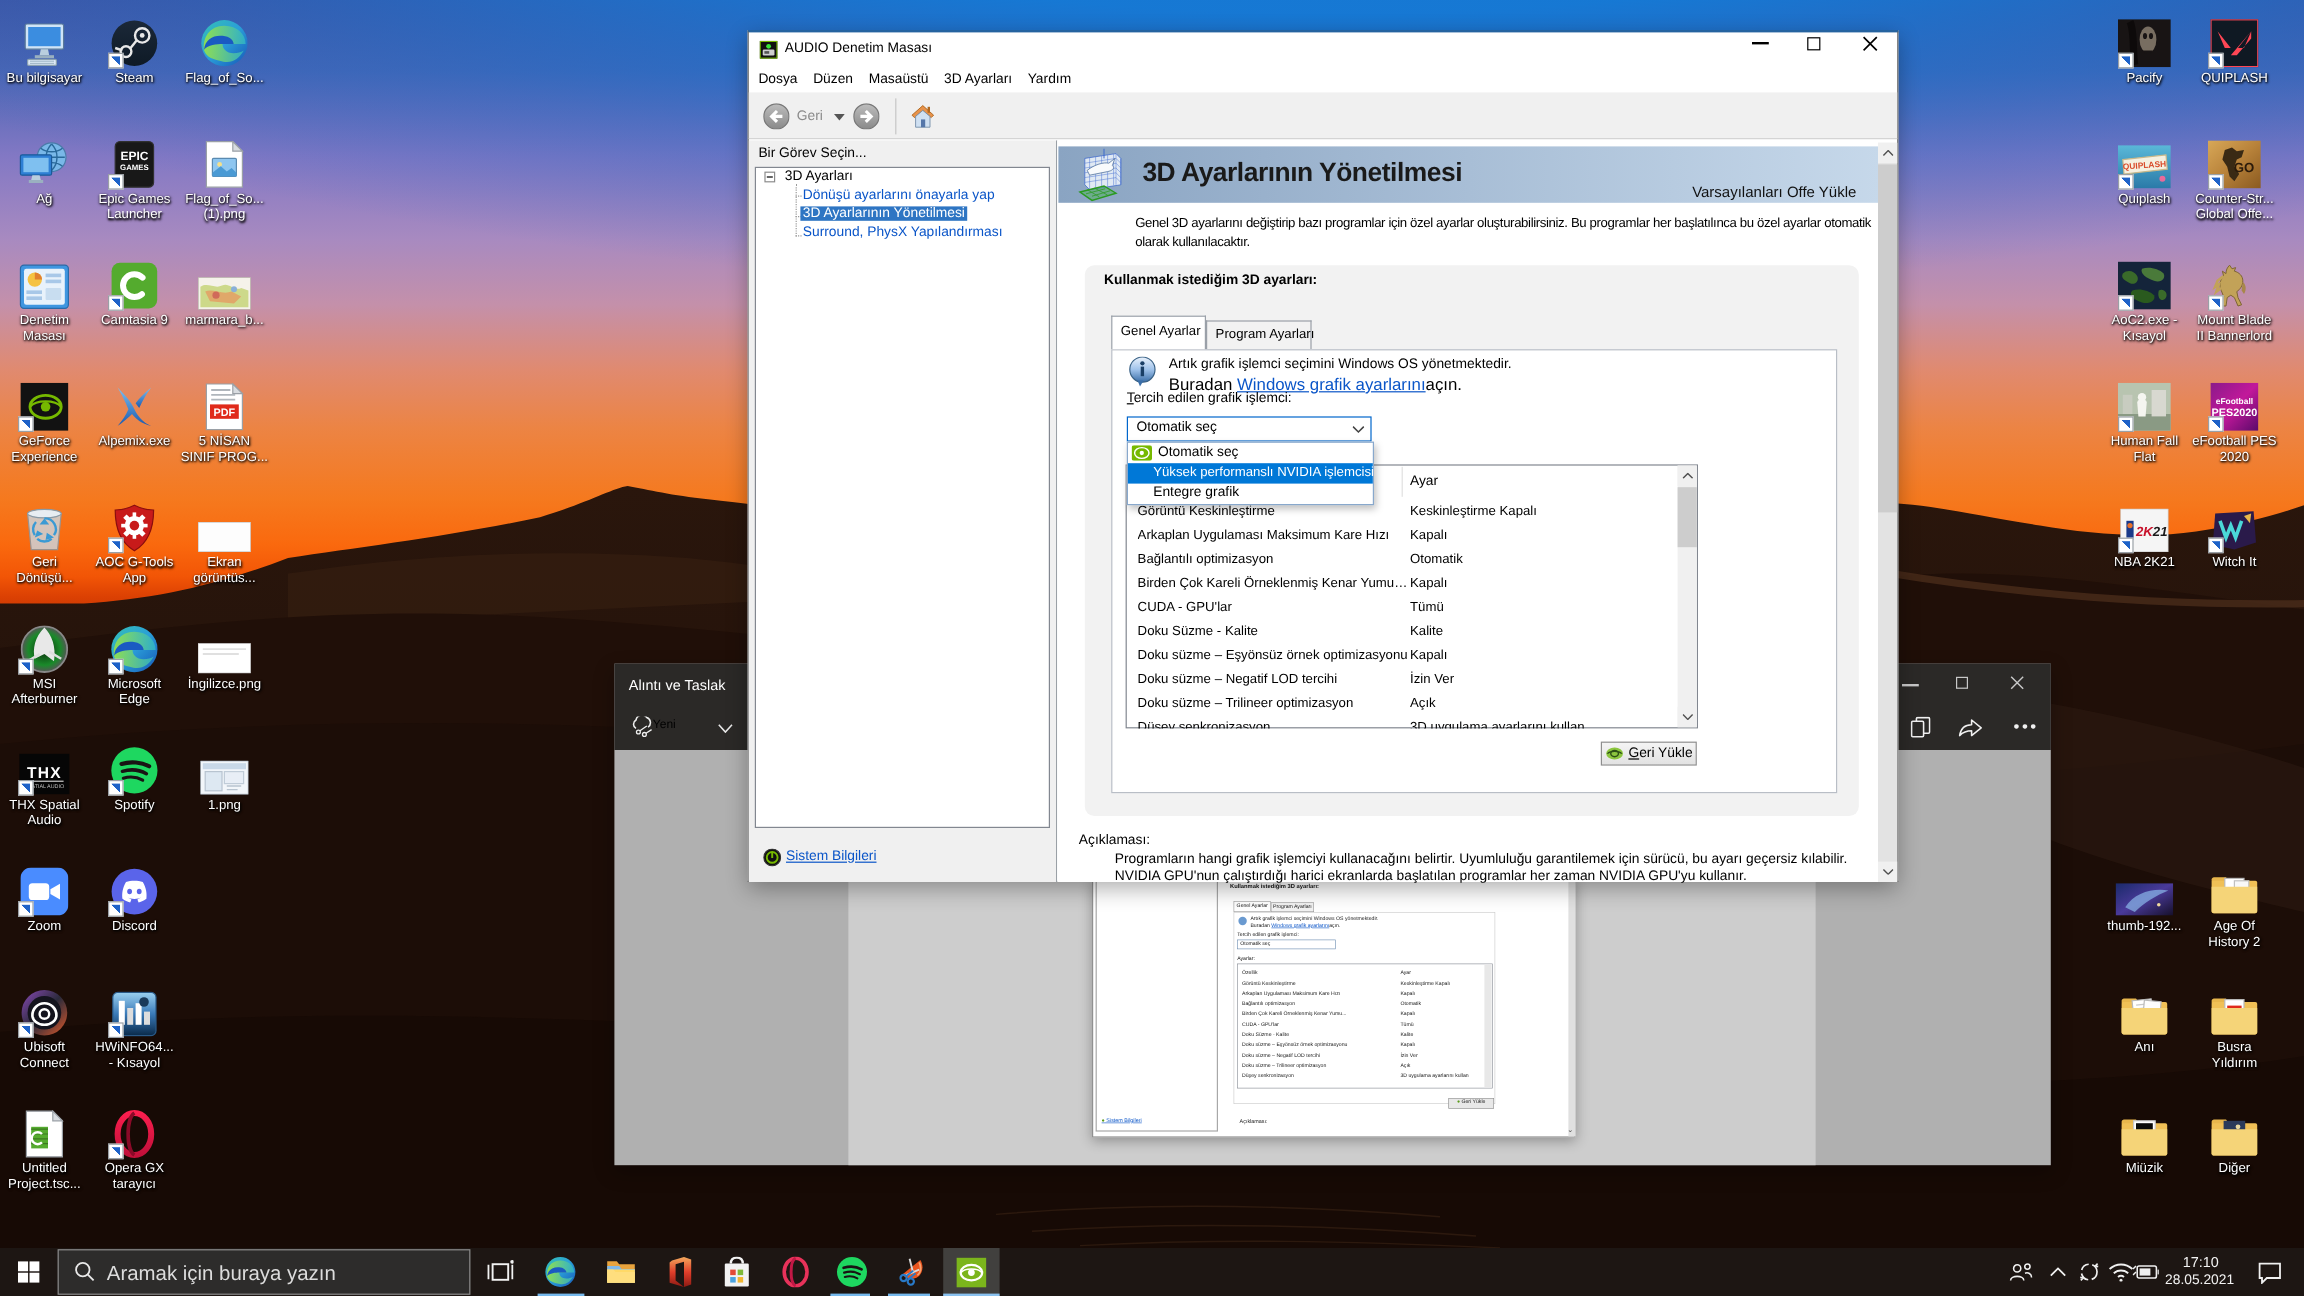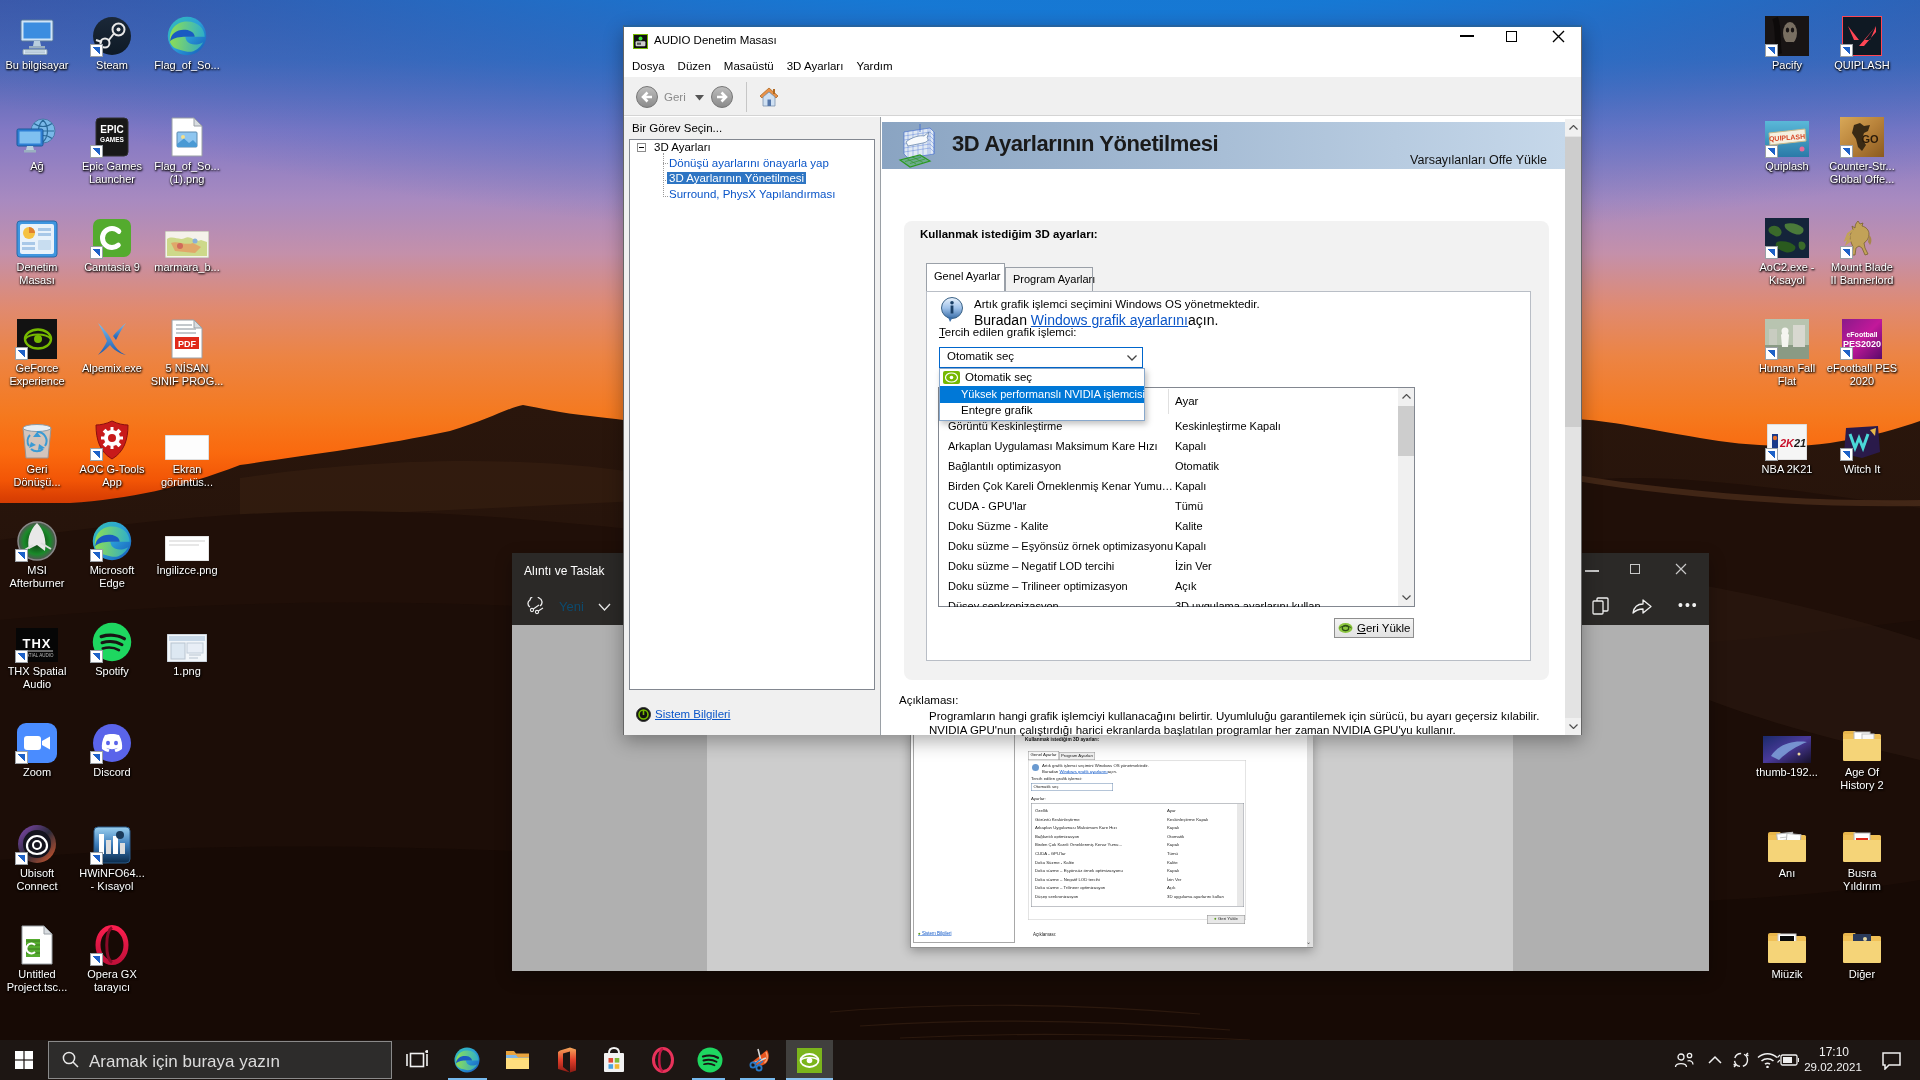--- a/index.html
+++ b/index.html
@@ -675,21 +675,21 @@
  <div class="abs" style="left:1118px;top:11px;width:10px;height:10px;border:1px solid #c8c8c8"></div>
  <svg class="abs" style="left:1163px;top:10px" width="12" height="12" viewBox="0 0 12 12">
         <path d="M1,1 L11,11 M11,1 L1,11" stroke="#c8c8c8" stroke-width="1.2"></path>
       </svg>
  <svg class="abs" style="left:14px;top:44px" width="20" height="18" viewBox="0 0 20 18">
         <path d="M14,9 a4.5,4.5 0 0 0 -1,-8 a5,5 0 0 0 -9,2 a4,4 0 0 0 0,7" fill="none" stroke="#eee" stroke-width="1.3"></path>
         <circle cx="6" cy="13" r="1.6" fill="none" stroke="#eee" stroke-width="1.1"></circle>
         <circle cx="11" cy="15" r="1.6" fill="none" stroke="#eee" stroke-width="1.1"></circle>
         <path d="M7.3,12 L13,8 M12.3,14 L17,11" stroke="#eee" stroke-width="1.1"></path>
       </svg>
- <div class="abs" style="left:47px;top:46px;color:#0c4a6e;font-size:13px">Yeni</div>
+ <div class="abs" style="left:32px;top:46px;color:#000000;font-size:10px">Yeni</div>
  <svg class="abs" style="left:86px;top:50px" width="13" height="8" viewBox="0 0 13 8">
         <path d="M1,1 L6.5,7 L12,1" fill="none" stroke="#e8e8e8" stroke-width="1.3"></path>
       </svg>
  <svg class="abs" style="left:82px;top:42px;opacity:0" width="1" height="1"></svg>
  <svg class="abs" style="left:1080px;top:44px" width="17" height="18" viewBox="0 0 17 18">
         <rect x="1" y="4" width="10" height="13" rx="1" fill="none" stroke="#f0f0f0" stroke-width="1.3"></rect>
         <path d="M5,4 V2 C5,1.5 5.4,1 6,1 L15,1 C15.6,1 16,1.5 16,2 V13 C16,13.6 15.6,14 15,14 H11" fill="none" stroke="#f0f0f0" stroke-width="1.3"></path>
       </svg>
  <svg class="abs" style="left:1120px;top:44px" width="20" height="17" viewBox="0 0 20 17">
         <path d="M1,16 C2,10 6,7 11,7 V3 L19,9.5 L11,16 V12 C7,12 4,13 1,16 Z" fill="none" stroke="#f0f0f0" stroke-width="1.3" stroke-linejoin="round"></path>
@@ -849,20 +849,21 @@
 <path d="M8,14 L34,10 M8,18 L34,14 M8,22 L34,18 M8,26 L34,22 M8,30 L34,26 M12,9.5 V35.5 M17,8.7 V34.7 M22,7.9 V33.9 M27,7.2 V33.2 M32,6.4 V32.4 M34,6 V32 M38,10 V32 M34,10 L38,14 M34,14 L38,18 M34,18 L38,22 M34,22 L38,26 M34,26 L38,30"></path>
 </g>
 <path d="M24,2 V10" stroke="#3a66cc" stroke-width="0.8"></path>
 <path d="M10,20 C16,15 24,13 28,14 L33,10 L31,16 C33,17.5 32,20 27,21 L12,24 Z" fill="#f8fafc" stroke="#5a7aa2" stroke-width="0.7"></path>
 <path d="M4,38 L24,33 L34,39 L14,45 Z" fill="#35b52a" fill-opacity="0.35" stroke="#2a9a20" stroke-width="1.2"></path>
 <path d="M9,39.5 L25,35.3 M14,41.5 L29,37 M10,36 L20,42 M16,34.7 L27,40.5" stroke="#2a9a20" stroke-width="0.7" opacity="0.9"></path>
 </svg>
  <div class="abs" style="left:328px;top:104px;font-size:22px;font-weight:bold;color:#1a1a1a;letter-spacing:-0.4px">3D Ayarlarının Yönetilmesi</div>
  <div class="abs" style="right:34px;top:126px;font-size:12.5px;color:#111">Varsayılanları Offe Yükle</div>
 
+ <div class="abs" style="left:322px;top:152px;font-size:11px;letter-spacing:-0.31px;color:#000;line-height:15.5px">Genel 3D ayarlarını değiştirip bazı programlar için özel ayarlar oluşturabilirsiniz. Bu programlar her başlatılınca bu özel ayarlar otomatik<br>olarak kullanılacaktır.</div>
 
  <div class="abs" style="left:280px;top:194px;width:645px;height:459px;background:#f2f2f2;border-radius:8px"></div>
  <div class="abs" style="left:296px;top:201px;font-size:11.5px;font-weight:bold;color:#000">Kullanmak istediğim 3D ayarları:</div>
 
  <div class="abs" style="left:302px;top:236px;width:79px;height:28px;background:#fff;border:1px solid #9aa0a8;border-bottom:none;z-index:3"></div>
  <div class="abs" style="left:310px;top:243px;font-size:11px;color:#000;z-index:4">Genel Ayarlar</div>
  <div class="abs" style="left:381px;top:240px;width:88px;height:24px;background:#f2f2f2;border:1px solid #9aa0a8;border-bottom:none"></div>
  <div class="abs" style="left:389px;top:246px;font-size:11px;color:#000">Program Ayarları</div>
 
  <div class="abs" style="left:302px;top:264px;width:605px;height:370px;background:#fff;border:1px solid #b9bec6;z-index:1"></div>
@@ -1110,18 +1111,18 @@
         </g>
         <circle cx="10.5" cy="15" r="1.3" fill="#f0f0f0"></circle>
       </svg>
  <svg class="abs" style="left:1777px;top:12px" width="22" height="15" viewBox="0 0 22 15">
         <rect x="4" y="3" width="16" height="10" rx="1.5" fill="none" stroke="#f0f0f0" stroke-width="1.3"></rect>
         <rect x="21" y="6" width="1.5" height="4" fill="#f0f0f0"></rect>
         <rect x="6" y="5" width="9" height="6" fill="#f0f0f0"></rect>
         <path d="M3,3 L0.5,5.5 M3,8 L0.5,10.5" stroke="#f0f0f0" stroke-width="1.2"></path>
       </svg>
  <div class="abs" style="left:1808px;top:5px;width:52px;text-align:center;font-size:12px;color:#f2f2f2">17:10</div>
- <div class="abs" style="left:1802px;top:21px;width:62px;text-align:center;font-size:11.5px;color:#f2f2f2">29.02.2021</div>
+ <div class="abs" style="left:1802px;top:21px;width:62px;text-align:center;font-size:11.5px;color:#f2f2f2">28.05.2021</div>
  <svg class="abs" style="left:1881px;top:11px" width="21" height="19" viewBox="0 0 21 19">
         <path d="M2,2 L19,2 L19,14 L8,14 L4,18 L4,14 L2,14 Z" fill="none" stroke="#f0f0f0" stroke-width="1.5"></path>
       </svg>
 </div>
 </div>
 
 </body></html>

